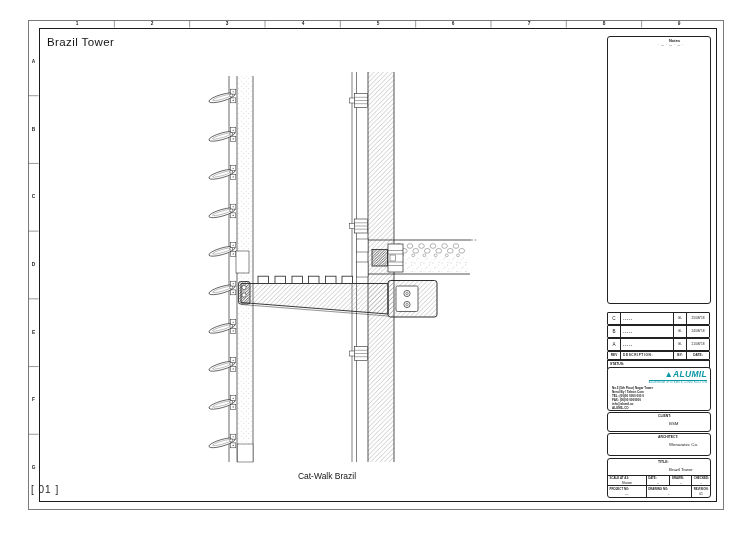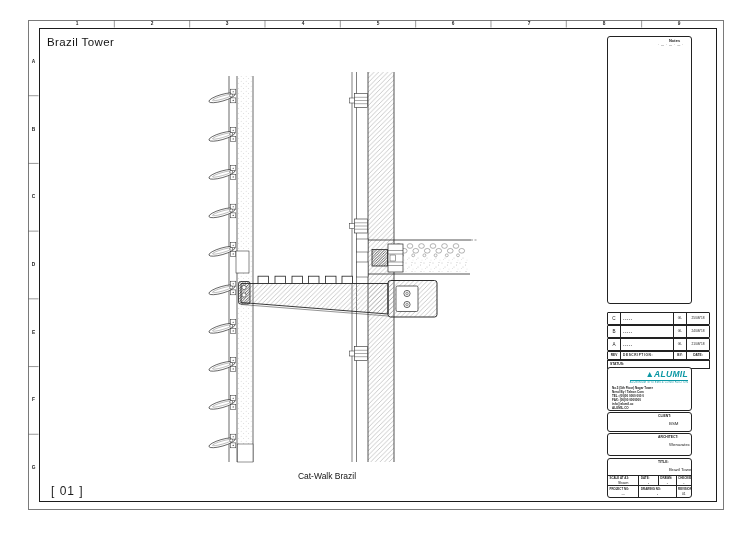--- a/index.html
+++ b/index.html
@@ -4,26 +4,26 @@
 <style>
   html,body{margin:0;padding:0;background:#ffffff;}
   body{width:754px;height:533px;font-family:"Liberation Sans",sans-serif;color:#1c1c1c;}
   .sheet{position:relative;width:754px;height:533px;background:#fff;overflow:hidden;}
   .outer-border{position:absolute;left:28px;top:20px;width:696px;height:490px;border:0.8px solid #7a7a7a;box-sizing:border-box;}
   .inner-border{position:absolute;left:39px;top:28px;width:678px;height:474px;border:1.4px solid #1c1c1c;box-sizing:border-box;}
   .gcol{position:absolute;top:20px;height:8px;width:18px;margin-left:-9px;text-align:center;font-size:4.8px;font-weight:700;line-height:8px;}
   .grow{position:absolute;left:28px;width:11px;height:8px;margin-top:-4px;text-align:center;font-size:4.8px;font-weight:700;line-height:8px;}
   .main-title{position:absolute;left:47px;top:36px;font-size:11.5px;font-weight:500;letter-spacing:.4px;color:#141414;}
   .detail-label{position:absolute;left:247px;top:471px;width:160px;text-align:center;font-size:8.5px;color:#141414;}
-  .sheet-ref{position:absolute;left:51px;top:484px;font-size:12px;letter-spacing:1px;}
+  .sheet-ref{position:absolute;left:31px;top:484px;font-size:10px;letter-spacing:1px;}
   svg.dwg{position:absolute;left:0;top:0;}
 
   
   .tb{position:absolute;left:607px;top:36px;width:103px;height:462px;}
-  .box{position:absolute;left:0;width:85px;border:0.9px solid #222;border-radius:3px;background:#fff;box-sizing:border-box;overflow:hidden;padding-left:48px;}
+  .box{position:absolute;left:0;width:104px;border:0.9px solid #222;border-radius:3px;background:#fff;box-sizing:border-box;overflow:hidden;padding-left:48px;}
   .notes{top:0;height:268px;}
   .notes .lbl{padding-left:13px;font-size:4px;}
   .tiny{font-size:3px;padding-left:2px;letter-spacing:.6px;color:#333;}
   .lbl{font-size:3.4px;font-weight:700;padding:1px 0 0 2px;white-space:nowrap;}
   .val{font-size:4.4px;padding:3px 0 0 13px;white-space:nowrap;}
   .revrow{position:absolute;left:0;width:103px;height:13px;display:flex;box-sizing:border-box;border:0.8px solid #222;background:#fff;border-radius:1px;}
   .rev-letter{width:12px;border-right:0.8px solid #222;text-align:center;font-size:4.6px;line-height:11px;}
   .rev-desc{flex:1;font-size:4px;line-height:11px;padding-left:2px;letter-spacing:.6px;overflow:hidden;}
   .rev-by{width:12px;border-left:0.8px solid #222;font-size:3.2px;line-height:11px;text-align:center;}
   .rev-date{width:22px;border-left:0.8px solid #222;font-size:3.2px;line-height:11px;text-align:center;white-space:nowrap;}

